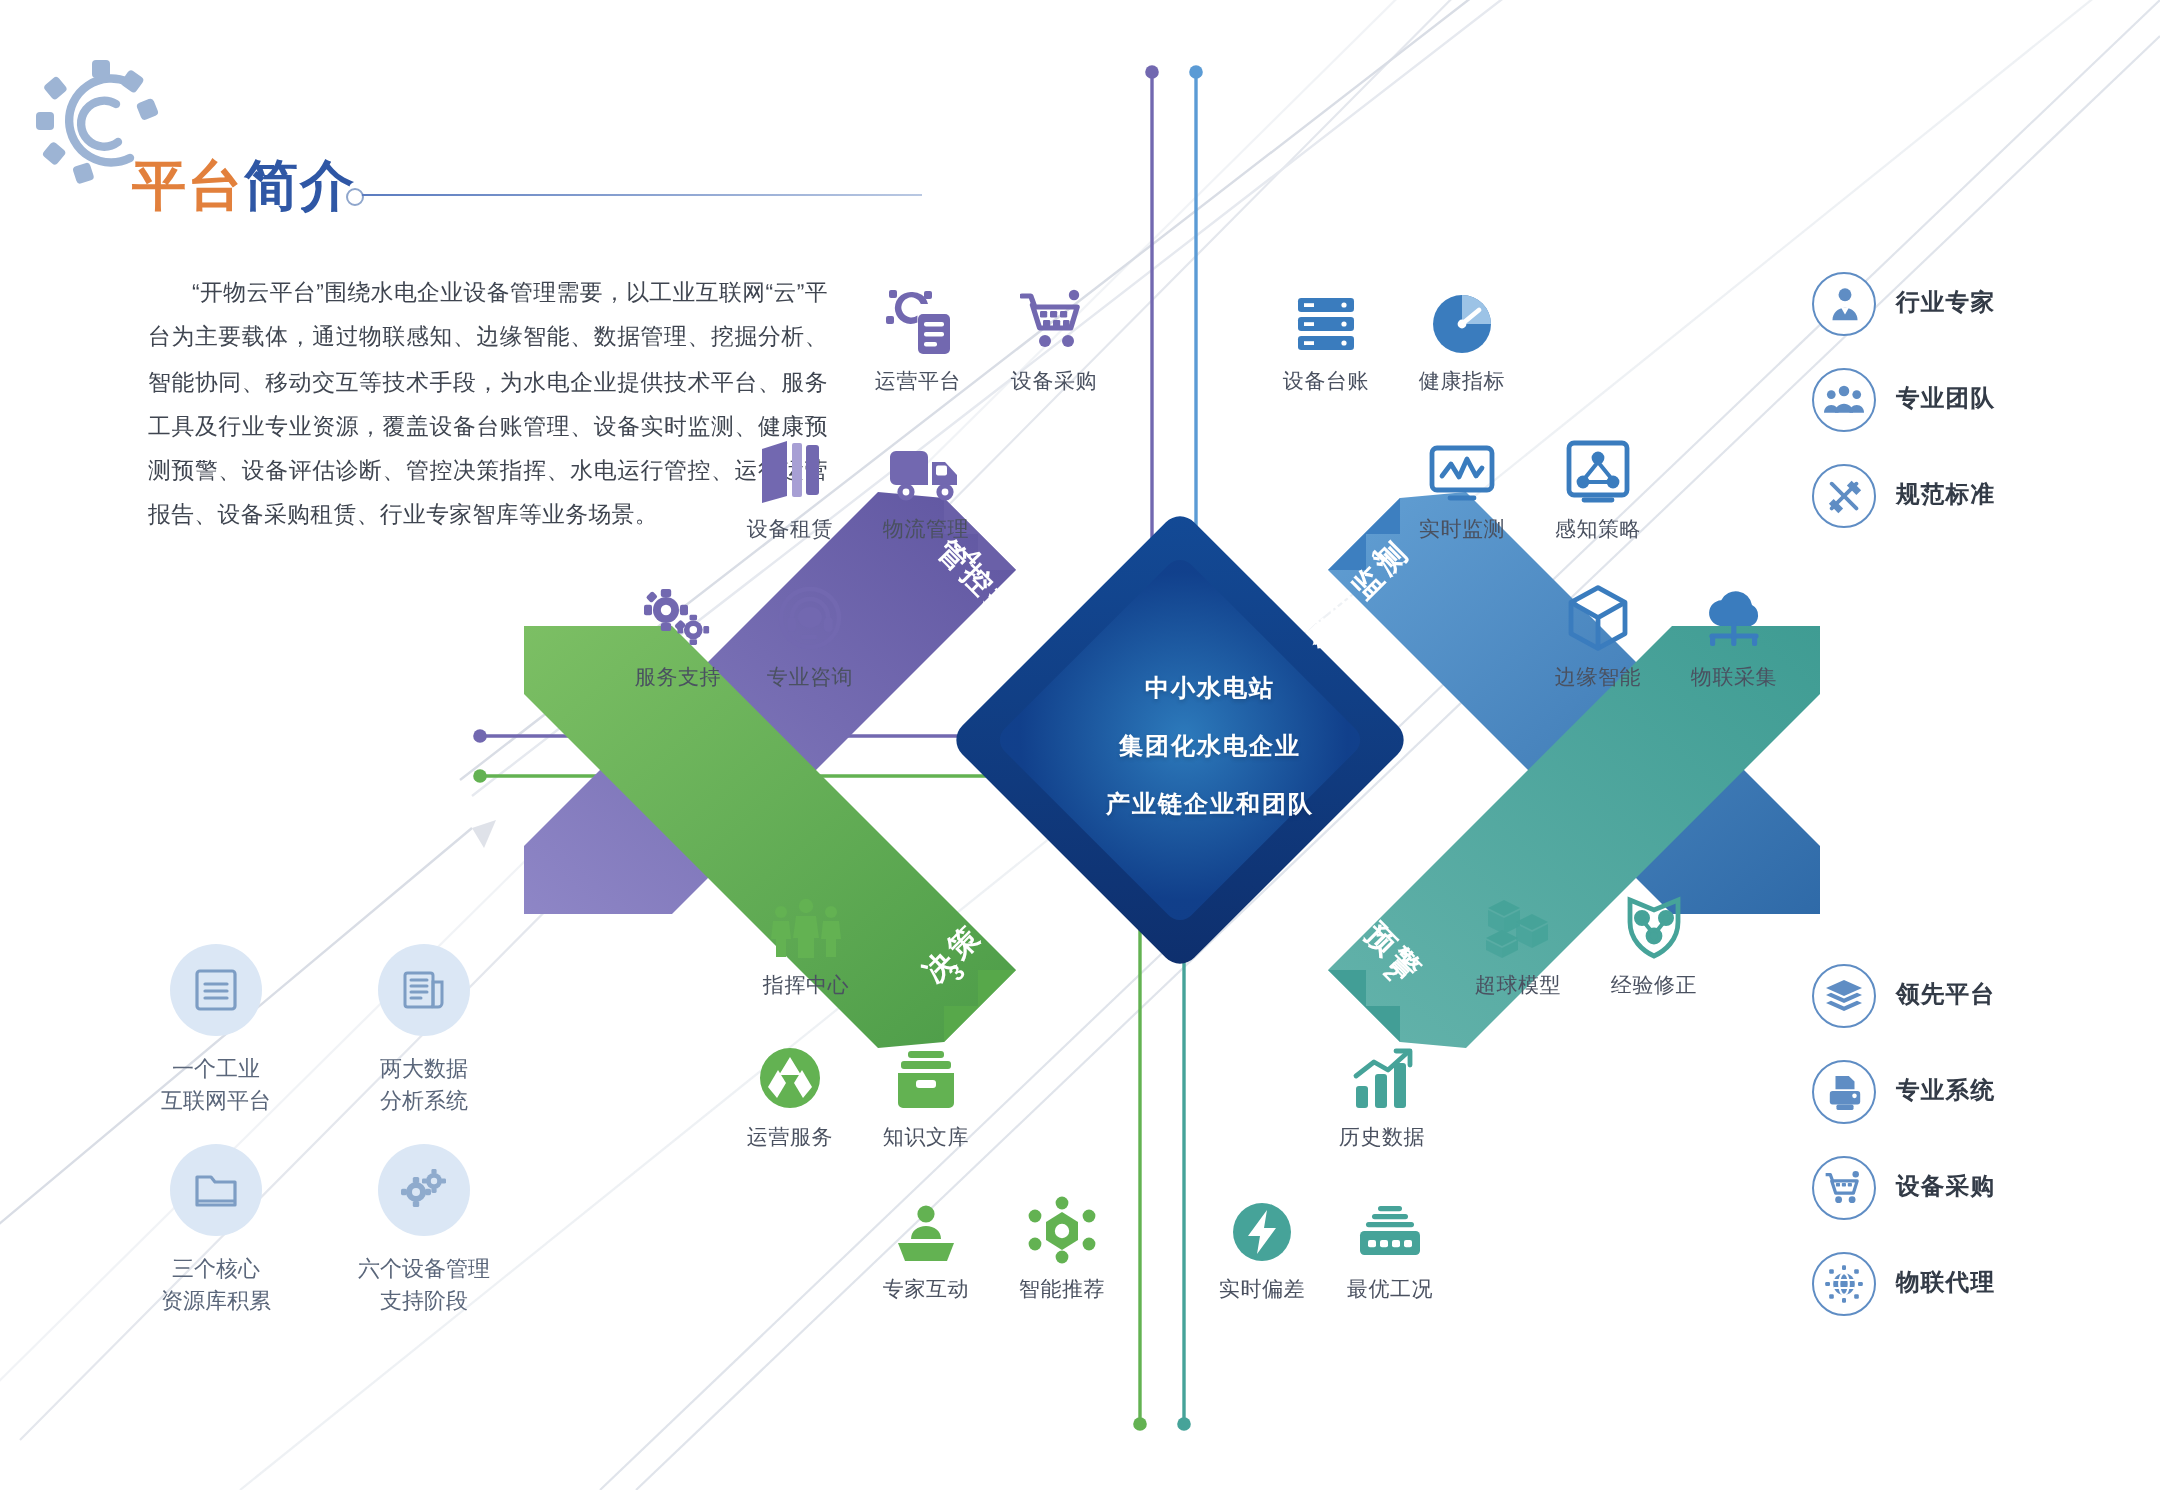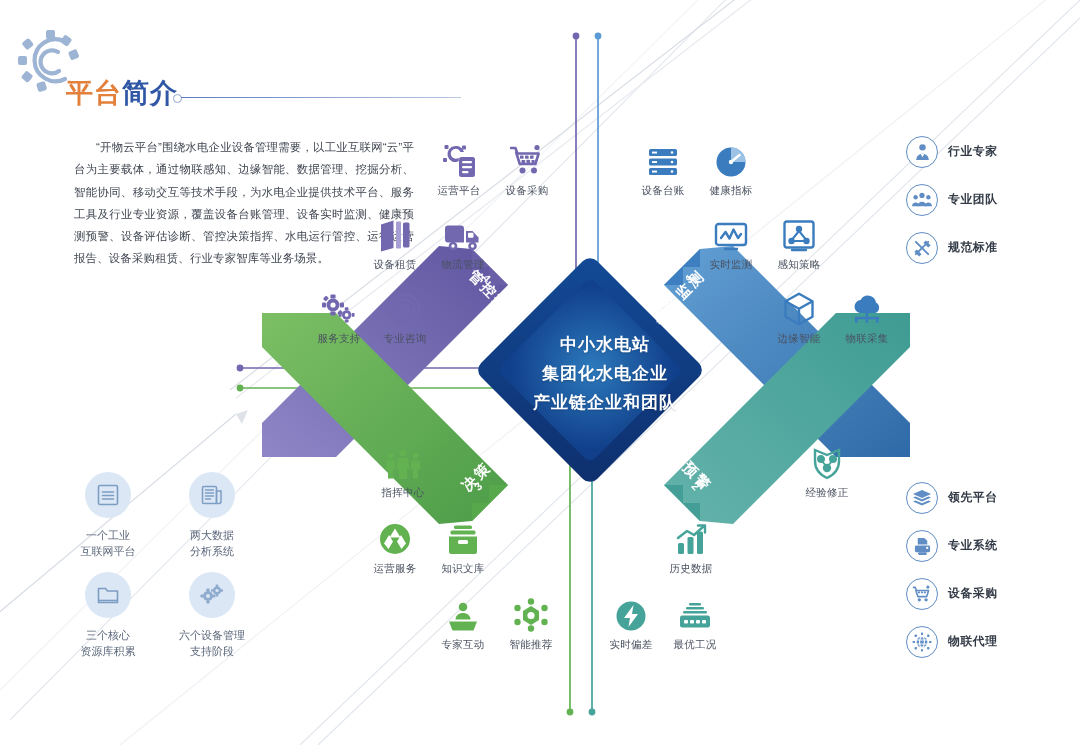--- a/index.html
+++ b/index.html
@@ -48,21 +48,21 @@
   
   .tiles{position:absolute;left:58px;top:472px;width:210px;height:180px;}
   .tile{position:absolute;width:100px;text-align:center;}
   .tile .disc{width:46px;height:46px;border-radius:50%;background:#dbe7f5;margin:0 auto;
     display:flex;align-items:center;justify-content:center;}
   .tile .lab{margin-top:9px;font-size:11px;line-height:16px;color:#5a667a;white-space:nowrap;}
 
   
   .core-text{position:absolute;left:505px;top:330px;width:200px;text-align:center;
     color:#ffffff;font-weight:bold;}
-  .core-text div{font-size:17px;line-height:29px;letter-spacing:1px;text-shadow:0 1px 2px rgba(0,0,0,.18);}
+  .core-text div{font-size:12px;line-height:29px;letter-spacing:1px;text-shadow:0 1px 2px rgba(0,0,0,.18);}
 </style>
 </head>
 <body>
 
 <div class="bg-streaks">
   <svg width="1080" height="745" viewBox="0 0 1080 745">
     <g stroke="#dfe3ea" stroke-width="1.1" fill="none" opacity="0.95">
       <path d="M1080 0 L300 745"></path>
       <path d="M1080 18 L318 745"></path>
       <path d="M1058 -10 L120 745" opacity="0.55"></path>
@@ -443,20 +443,36 @@
         <circle cx="3.5" cy="24" r="3.2"></circle>
           <circle cx="30.5" cy="24" r="3.2"></circle>
         <circle cx="17" cy="17.5" r="3.6" fill="#fff"></circle>
       </svg>
     </div>
     <div class="cap">智能推荐</div>
   </div>
 </div>
 
 <div class="cluster" style="left:592px;top:440px;width:280px;height:200px;">
+  <div class="icell" style="left:128px;top:0;">
+    <div class="glyph">
+      <svg width="36" height="32" viewBox="0 0 36 32" fill="#46a399">
+        <path d="M11 2 L19 6 L11 10 L3 6 Z"></path>
+          <path d="M3 7 L11 11 V19 L3 15 Z" opacity=".75"></path>
+          <path d="M19 7 L11 11 V19 L19 15 Z" opacity=".9"></path>
+        <path d="M25 9 L33 13 L25 17 L17 13 Z"></path>
+          <path d="M17 14 L25 18 V26 L17 22 Z" opacity=".75"></path>
+          <path d="M33 14 L25 18 V26 L33 22 Z" opacity=".9"></path>
+        <path d="M10 17 L18 21 L10 25 L2 21 Z"></path>
+          <path d="M2 22 L10 26 V31 L2 27 Z" opacity=".75"></path>
+          <path d="M18 22 L10 26 V31 L18 27 Z" opacity=".9"></path>
+      </svg>
+    </div>
+    <div class="cap">超球模型</div>
+  </div>
   <div class="icell" style="left:196px;top:0;">
     <div class="glyph">
       <svg width="32" height="34" viewBox="0 0 32 34" fill="none" stroke="#46a399" stroke-width="2.4">
         <path d="M4 4 L16 9 L28 4 V15c0 9-6.5 14.5-12 17C10.5 29.5 4 24 4 15z"></path>
         <circle cx="10" cy="13" r="2.8" fill="#46a399"></circle>
           <circle cx="22" cy="13" r="2.8" fill="#46a399"></circle>
         <circle cx="16" cy="22" r="3" fill="#46a399"></circle>
         <path d="M11 15 L15 20 M21 15 L17 20" stroke-width="2"></path>
       </svg>
     </div>

